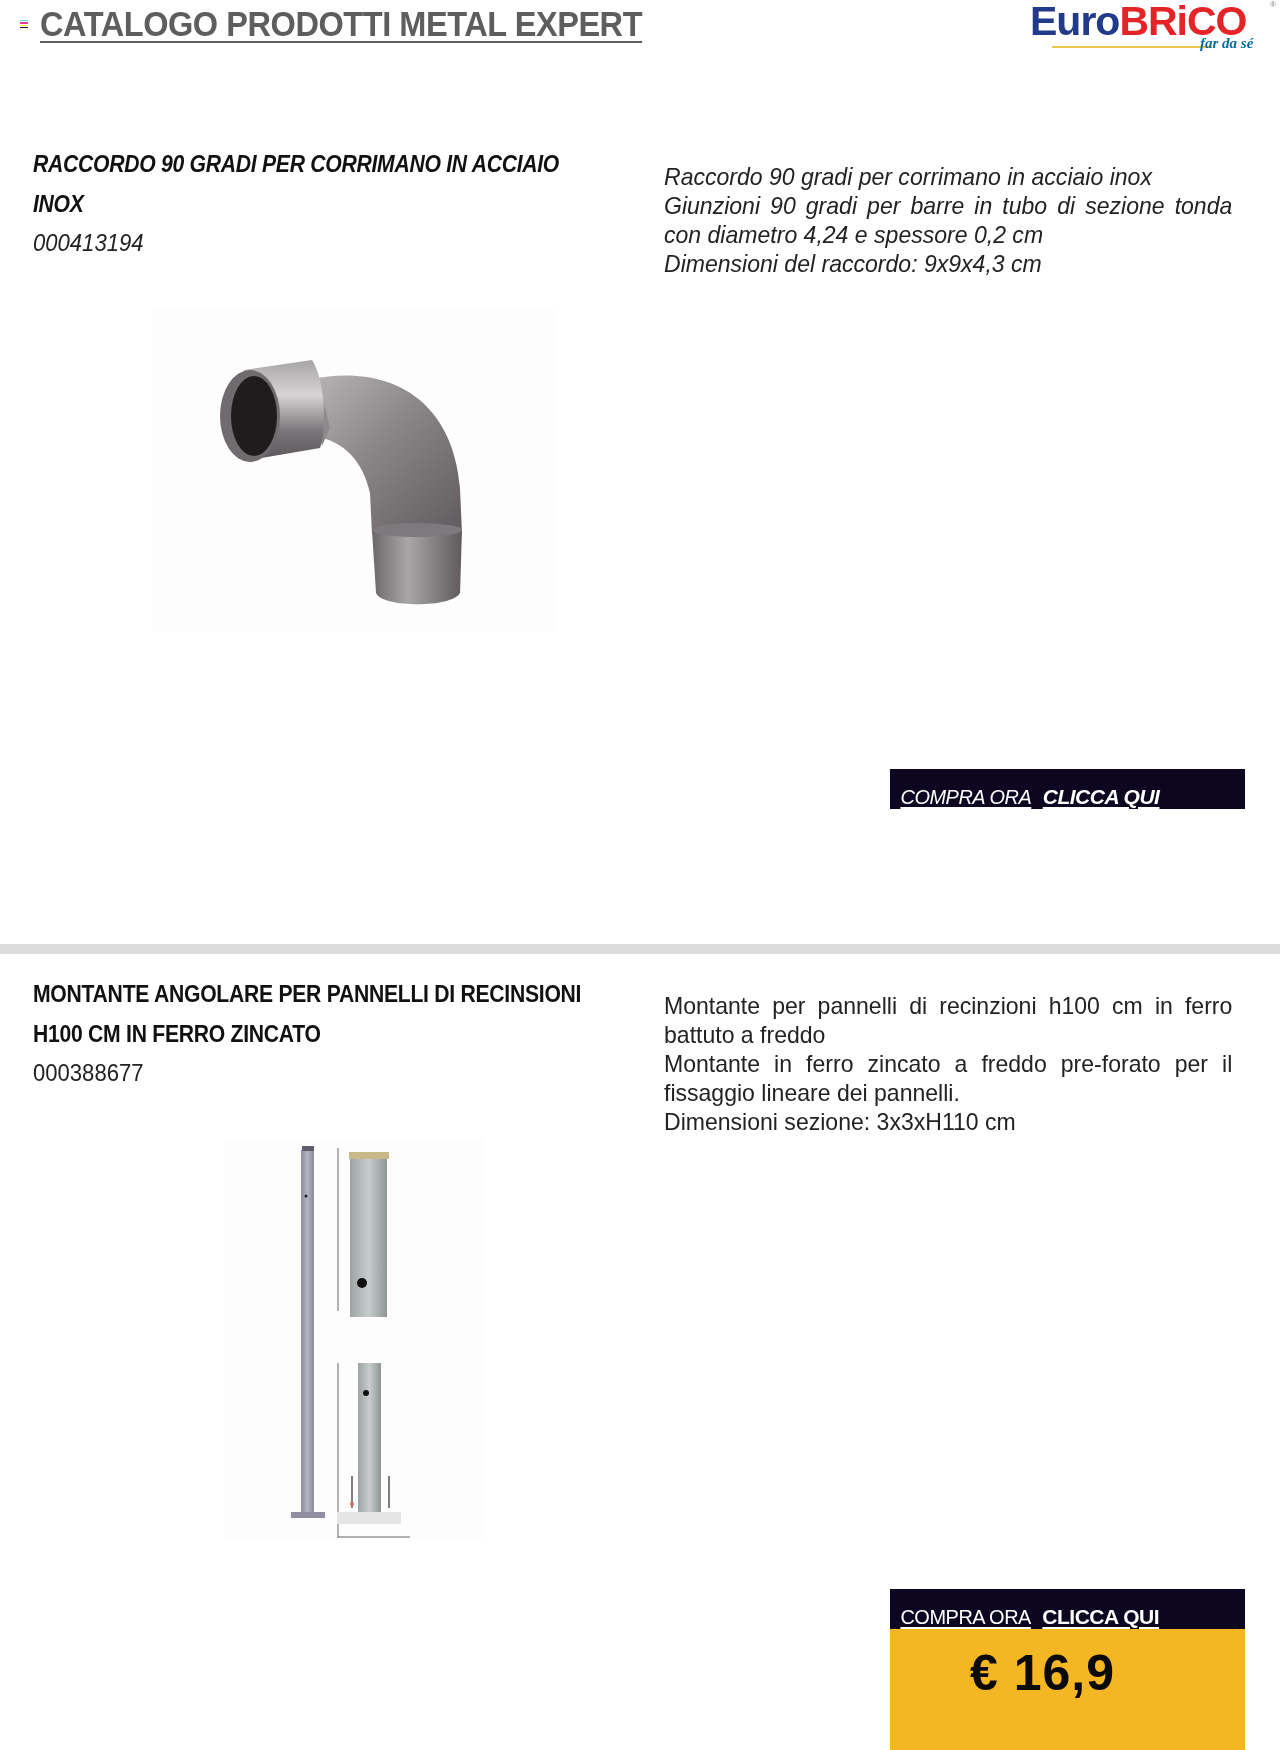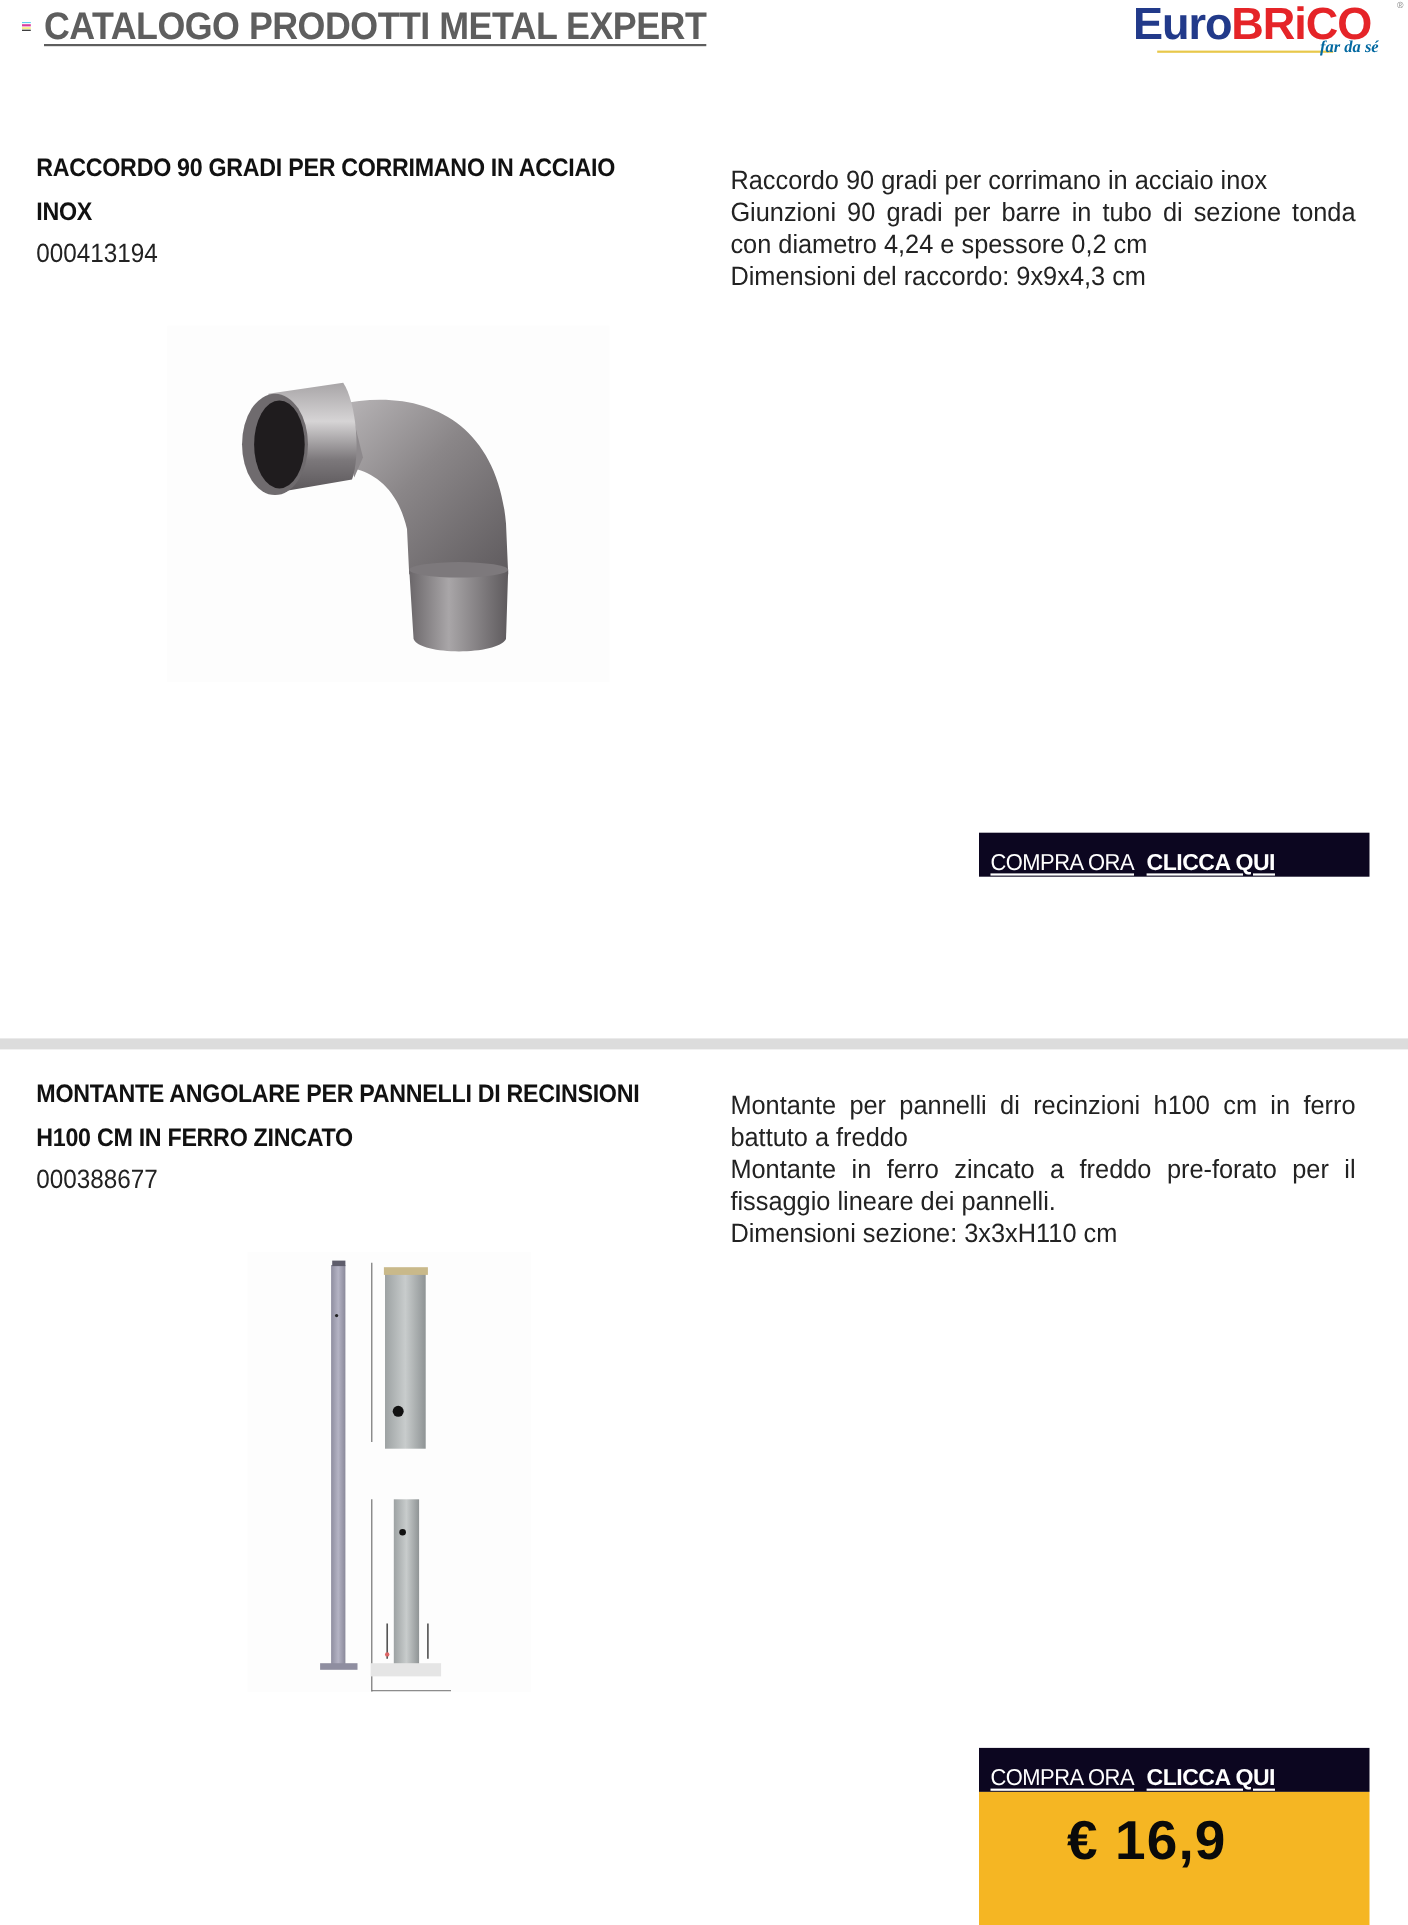--- a/index.html
+++ b/index.html
@@ -71,21 +71,21 @@
 
 <div class="logo">
   <div class="logo-text">
     <span class="logo-euro">Euro</span><span class="logo-brico">BRiCO</span>
   </div>
   <span class="logo-reg">®</span>
   <div class="logo-line"></div>
   <span class="logo-tagline">far da sé</span>
 </div>
 
-<section class="product" style="top:4px;height:940px;">
+<section class="product" style="top:16px;height:940px;font-style:italic;">
   <div class="prod-title" style="top:128px;">RACCORDO 90 GRADI PER CORRIMANO IN ACCIAIO INOX</div>
   <div class="prod-code" style="top:213px;">000413194</div>
 
   <div class="prod-desc" style="top:146px;">
     <p>Raccordo 90 gradi per corrimano in acciaio inox</p>
     <p>Giunzioni 90 gradi per barre in tubo di sezione tonda con diametro 4,24 e spessore 0,2 cm</p>
     <p>Dimensioni del raccordo: 9x9x4,3 cm</p>
   </div>
 
   <div class="prod-image" style="left:152px;top:292px;width:402px;height:324px;">

